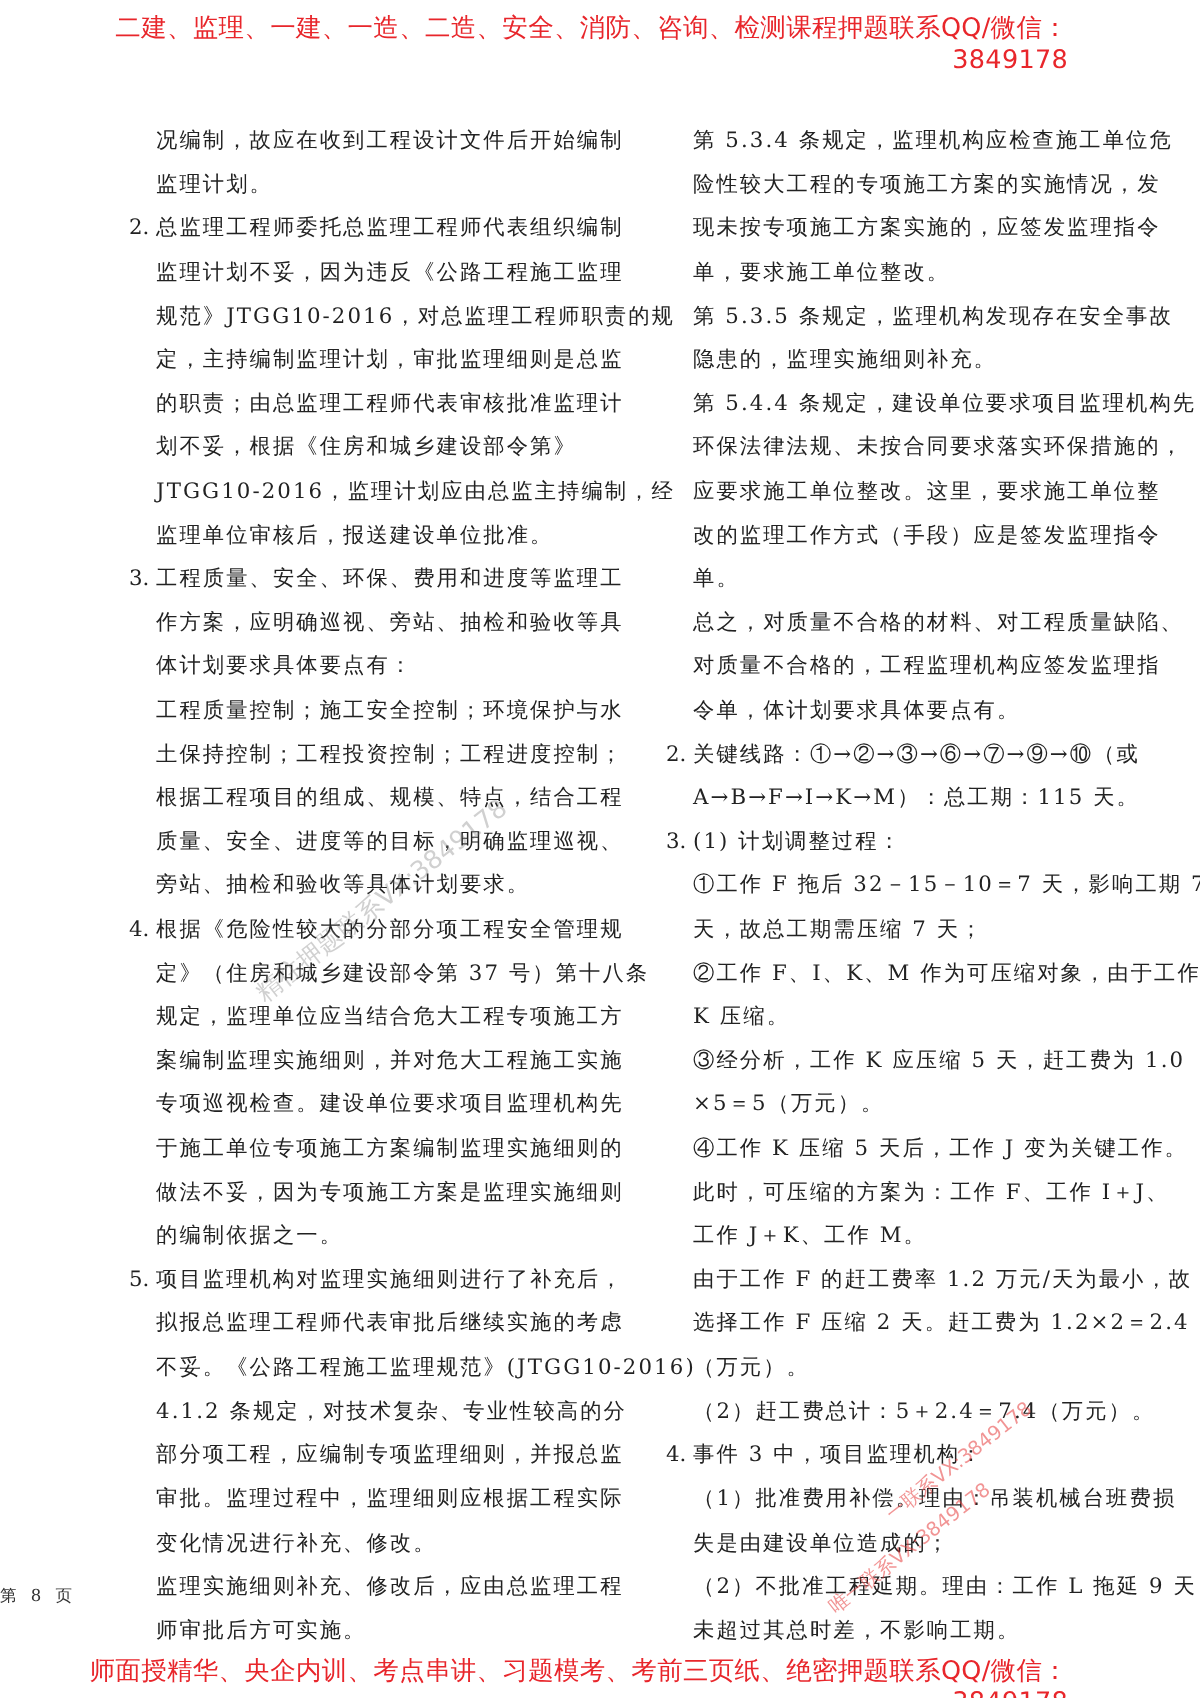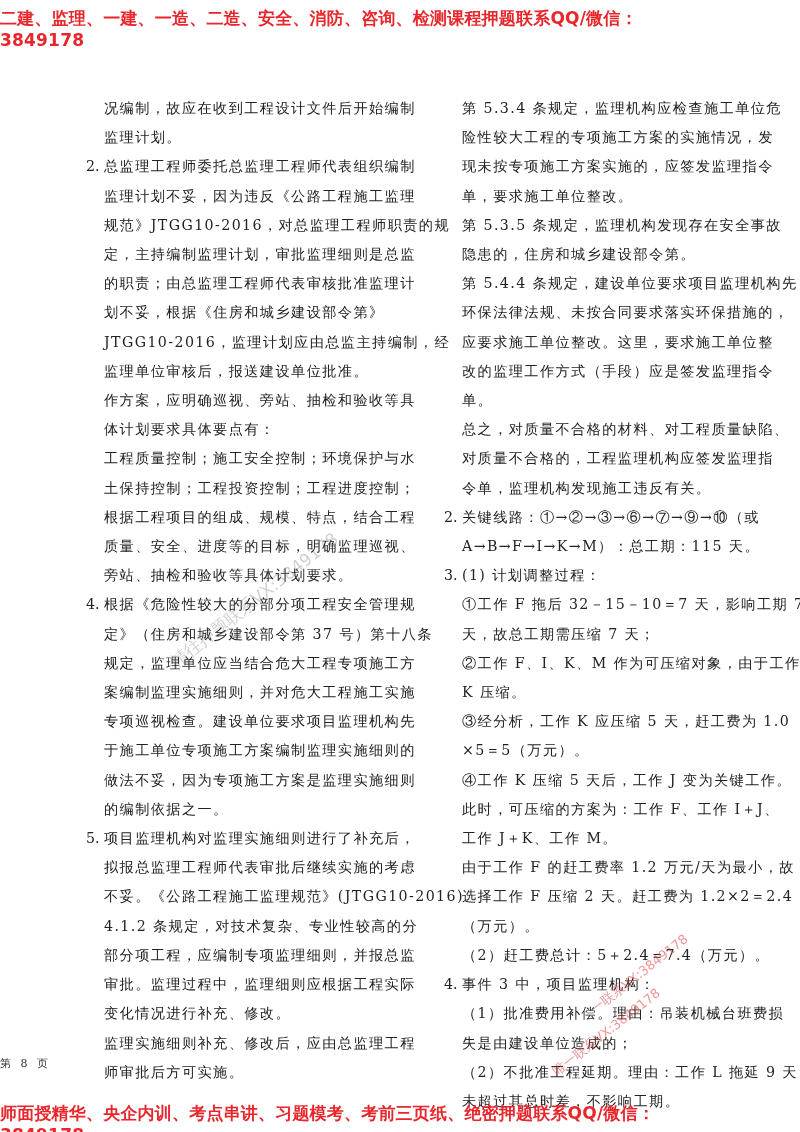--- a/index.html
+++ b/index.html
@@ -1,27 +1,27 @@
 <!DOCTYPE html>
 <html><head>
 <meta charset="utf-8">
 <style>
   html, body { margin: 0; padding: 0; }
   body {
     width: 800px; height: 1132px; background: #ffffff; position: relative; overflow: hidden;
     font-family: "DejaVu Serif", "Liberation Serif", serif; color: #222;
   }
   .banner {
-    position: absolute; left: 0; width: 712px; text-align: left;
+    position: absolute; left: 0; width: 712px; text-align: right;
     color: #e8262b; font-family: "DejaVu Sans", "Liberation Sans", sans-serif;
-    font-size: 17px; font-weight: bold; letter-spacing: 0.2px;
+    font-size: 17px; font-weight: normal; letter-spacing: 0.2px;
   }
   .banner.top { top: 7px; }
   .banner.bottom { top: 1102px; }
-  .col { position: absolute; top: 94px; font-size: 14.2px; line-height: 29.2px; }
+  .col { position: absolute; top: 80px; font-size: 14.2px; line-height: 29.2px; }
   .col.left { left: 86px; width: 300px; }
   .col.right { left: 444px; width: 300px; }
   .ln { white-space: nowrap; letter-spacing: 1.4px; }
   .ind { padding-left: 18px; }
   .num { display: inline-block; width: 18px; letter-spacing: 0; }
   .page-no { position: absolute; top: 1056px; left: 0; width: 800px; text-align: left; font-size: 11px; color: #333; letter-spacing: 3px; }
   .wm { position: absolute; color: rgba(120,120,120,0.35); font-family: "DejaVu Sans", sans-serif; transform-origin: left bottom; white-space: nowrap; pointer-events: none; }
   .wm.red { color: rgba(230,60,60,0.55); }
 </style>
 </head>
@@ -33,20 +33,21 @@
     <div class="ln ind">况编制，故应在收到工程设计文件后开始编制</div>
     <div class="ln ind">监理计划。</div>
     <div class="ln"><span class="num">2.</span><span>总监理工程师委托总监理工程师代表组织编制</span></div>
     <div class="ln ind">监理计划不妥，因为违反《公路工程施工监理</div>
     <div class="ln ind">规范》JTGG10-2016，对总监理工程师职责的规</div>
     <div class="ln ind">定，主持编制监理计划，审批监理细则是总监</div>
     <div class="ln ind">的职责；由总监理工程师代表审核批准监理计</div>
     <div class="ln ind">划不妥，根据《住房和城乡建设部令第》</div>
     <div class="ln ind">JTGG10-2016，监理计划应由总监主持编制，经</div>
     <div class="ln ind">监理单位审核后，报送建设单位批准。</div>
+    <div class="ln"><span class="num">3.</span><span>工程质量、安全、环保、费用和进度等监理工</span></div>
     <div class="ln ind">作方案，应明确巡视、旁站、抽检和验收等具</div>
     <div class="ln ind">体计划要求具体要点有：</div>
     <div class="ln ind">工程质量控制；施工安全控制；环境保护与水</div>
     <div class="ln ind">土保持控制；工程投资控制；工程进度控制；</div>
     <div class="ln ind">根据工程项目的组成、规模、特点，结合工程</div>
     <div class="ln ind">质量、安全、进度等的目标，明确监理巡视、</div>
     <div class="ln ind">旁站、抽检和验收等具体计划要求。</div>
     <div class="ln"><span class="num">4.</span><span>根据《危险性较大的分部分项工程安全管理规</span></div>
     <div class="ln ind">定》（住房和城乡建设部令第 37 号）第十八条</div>
     <div class="ln ind">规定，监理单位应当结合危大工程专项施工方</div>
@@ -64,29 +65,29 @@
     <div class="ln ind">变化情况进行补充、修改。</div>
     <div class="ln ind">监理实施细则补充、修改后，应由总监理工程</div>
     <div class="ln ind">师审批后方可实施。</div>
   </div>
 <div class="col right" id="rightcol">
     <div class="ln ind">第 5.3.4 条规定，监理机构应检查施工单位危</div>
     <div class="ln ind">险性较大工程的专项施工方案的实施情况，发</div>
     <div class="ln ind">现未按专项施工方案实施的，应签发监理指令</div>
     <div class="ln ind">单，要求施工单位整改。</div>
     <div class="ln ind">第 5.3.5 条规定，监理机构发现存在安全事故</div>
-    <div class="ln ind">隐患的，住房和城乡建设部令第。</div>
+    <div class="ln ind">隐患的，监理实施细则补充。</div>
     <div class="ln ind">第 5.4.4 条规定，建设单位要求项目监理机构先</div>
     <div class="ln ind">环保法律法规、未按合同要求落实环保措施的，</div>
     <div class="ln ind">应要求施工单位整改。这里，要求施工单位整</div>
     <div class="ln ind">改的监理工作方式（手段）应是签发监理指令</div>
     <div class="ln ind">单。</div>
     <div class="ln ind">总之，对质量不合格的材料、对工程质量缺陷、</div>
     <div class="ln ind">对质量不合格的，工程监理机构应签发监理指</div>
-    <div class="ln ind">令单，监理机构发现施工违反有关。</div>
+    <div class="ln ind">令单，体计划要求具体要点有。</div>
     <div class="ln"><span class="num">2.</span><span>关键线路：①→②→③→⑥→⑦→⑨→⑩（或</span></div>
     <div class="ln ind">A→B→F→I→K→M）：总工期：115 天。</div>
     <div class="ln"><span class="num">3.</span><span>(1) 计划调整过程：</span></div>
     <div class="ln ind">①工作 F 拖后 32－15－10＝7 天，影响工期 7</div>
     <div class="ln ind">天，故总工期需压缩 7 天；</div>
     <div class="ln ind">②工作 F、I、K、M 作为可压缩对象，由于工作</div>
     <div class="ln ind">K 压缩。</div>
     <div class="ln ind">③经分析，工作 K 应压缩 5 天，赶工费为 1.0</div>
     <div class="ln ind">×5＝5（万元）。</div>
     <div class="ln ind">④工作 K 压缩 5 天后，工作 J 变为关键工作。</div>

